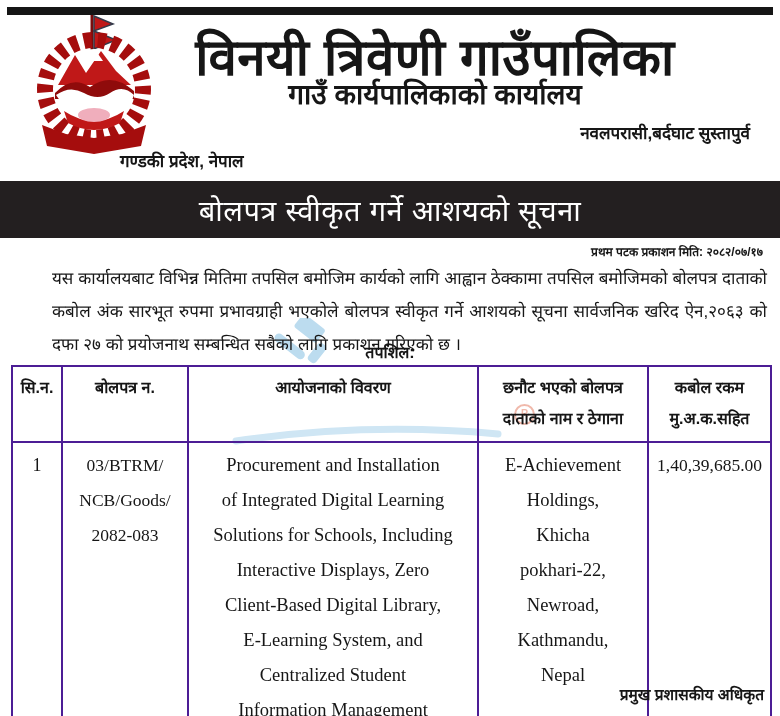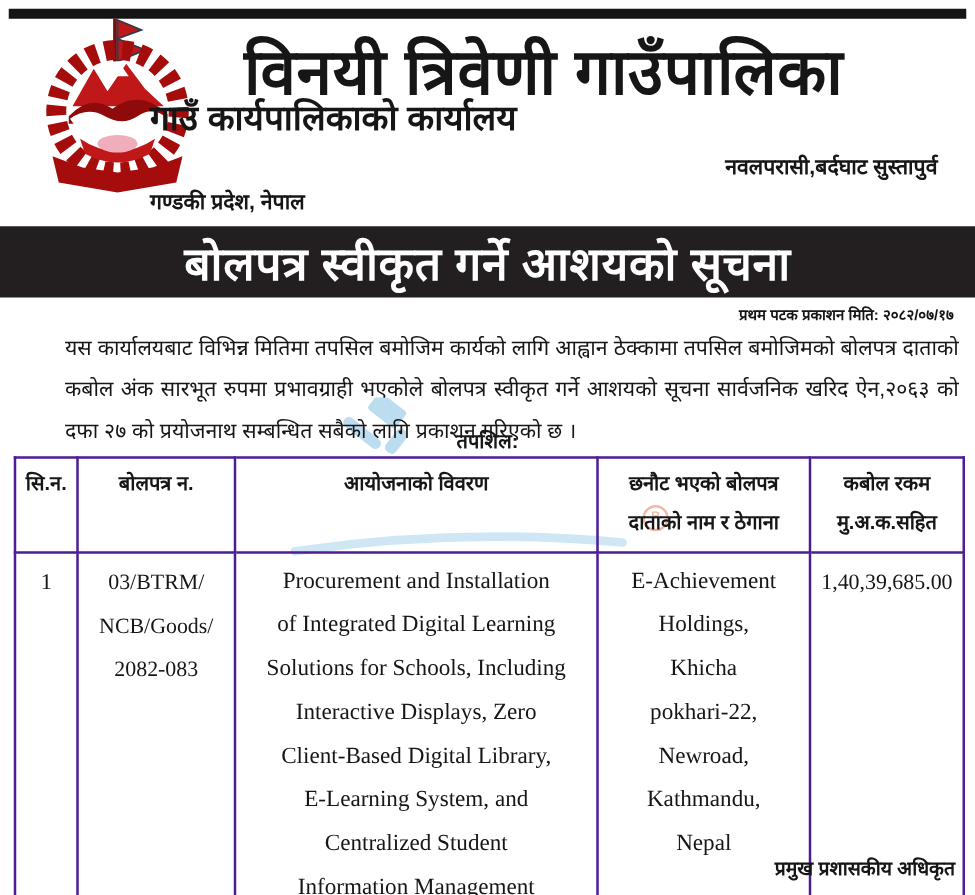--- a/index.html
+++ b/index.html
@@ -6,30 +6,30 @@
   .page{
     position:relative;width:780px;height:716px;background:#ffffff;
     font-family:"Liberation Sans","DejaVu Sans",sans-serif;color:#161616;
     overflow:hidden;margin:0 auto;
   }
   .frame{position:absolute;left:7px;top:7px;right:7px;bottom:7px;border:4px solid #151515;}
   
   .emblem{position:absolute;left:30px;top:12px;width:130px;height:152px;}
   .h-title{position:absolute;left:120px;right:30px;top:20px;text-align:center;
            font-size:51px;font-weight:700;letter-spacing:0.5px;}
-  .h-office{position:absolute;left:120px;right:30px;top:74px;text-align:left;
+  .h-office{position:absolute;left:120px;right:30px;top:74px;text-align:center;
            font-size:28px;font-weight:700;}
   .h-addr{position:absolute;left:120px;right:30px;top:121px;text-align:right;
            font-size:17px;font-weight:700;}
   .h-prov{position:absolute;left:120px;right:30px;top:149px;text-align:left;
            font-size:17px;font-weight:700;}
   
   .banner{position:absolute;left:0;right:0;top:181px;height:57px;background:#231f20;
           display:flex;align-items:center;justify-content:center;}
-  .banner span{color:#ffffff;font-size:37px;font-weight:700;letter-spacing:0.5px;}
+  .banner span{color:#ffffff;font-size:29px;font-weight:400;letter-spacing:0.5px;}
   
   .pubdate{position:absolute;right:17px;top:243px;font-size:12px;font-weight:700;}
   .para{position:absolute;left:14px;right:13px;top:262px;font-size:17px;line-height:33px;
         font-weight:500;text-align:justify;margin-left:38px;}
   .tapsil{position:absolute;left:0;right:0;top:341px;text-align:center;
           font-size:16px;font-weight:700;}
   
   table.tender{position:absolute;left:11px;top:365px;border-collapse:collapse;
           table-layout:fixed;width:759px;background:transparent;}
   table.tender th,table.tender td{border:2px solid #4c1d95;vertical-align:top;

